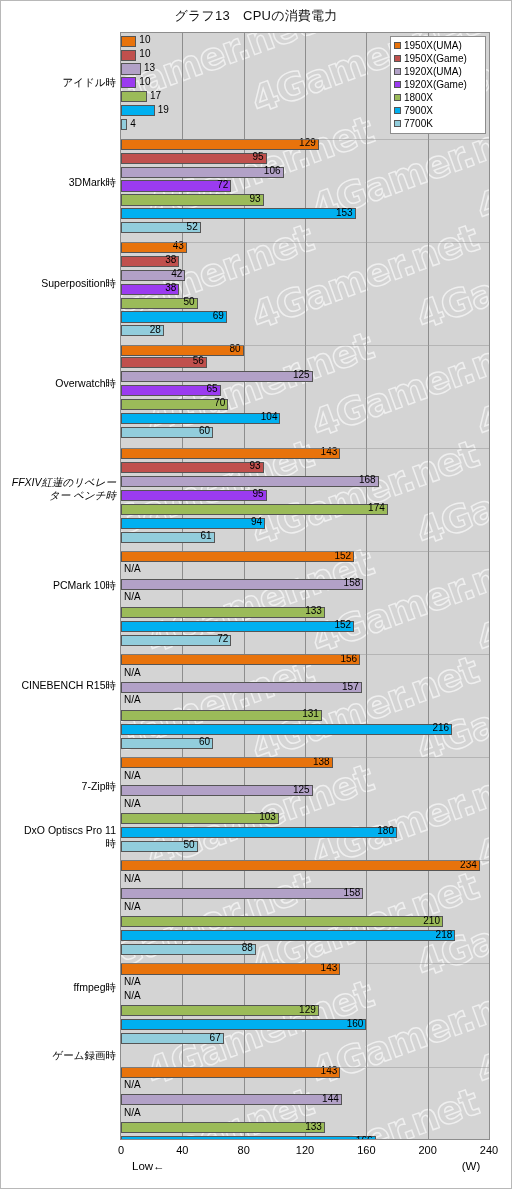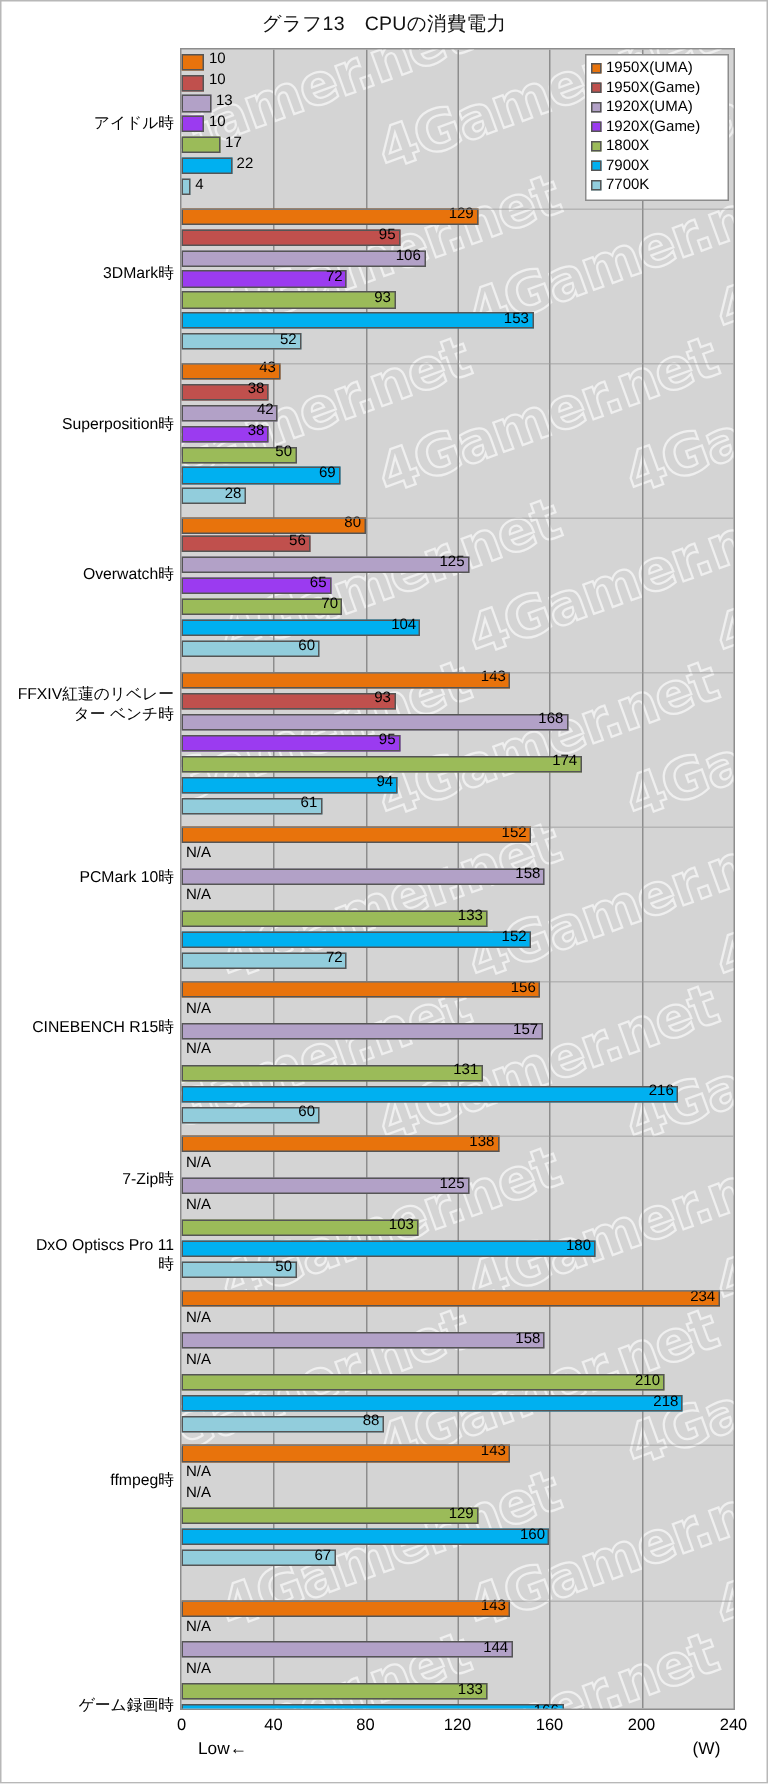--- a/index.html
+++ b/index.html
@@ -199,41 +199,41 @@
     </div>
     <div class="cat" style="top: 144.318px;">
       <div>3DMark時</div>
     </div>
     <div class="cat" style="top: 244.864px;">
       <div>Superposition時</div>
     </div>
     <div class="cat" style="top: 345.409px;">
       <div>Overwatch時</div>
     </div>
-    <div class="cat" style="top: 425px;">
+    <div class="cat" style="top: 444px; font-style: italic;">
       <div>FFXIV紅蓮のリベレー</div>
       <div>ター ベンチ時</div>
     </div>
     <div class="cat" style="top: 546.5px;">
       <div>PCMark 10時</div>
     </div>
     <div class="cat" style="top: 647.045px;">
       <div>CINEBENCH R15時</div>
     </div>
     <div class="cat" style="top: 747.591px;">
       <div>7-Zip時</div>
     </div>
     <div class="cat" style="top: 792px;">
       <div>DxO Optiscs Pro 11</div>
       <div>時</div>
     </div>
     <div class="cat" style="top: 948.682px;">
       <div>ffmpeg時</div>
     </div>
-    <div class="cat" style="top: 1099px;">
+    <div class="cat" style="top: 1017px;">
       <div>ゲーム録画時</div>
     </div>
   </div>
 
 <div id="plot">
   <div class="watermark-layer">
       <div class="wm" style="left: -40px; top: 6px;">4Gamer.net</div>
       <div class="wm" style="left: 125px; top: 6px;">4Gamer.net</div>
       <div class="wm" style="left: 290px; top: 6px;">4Gamer.net</div>
       <div class="wm" style="left: 20px; top: 114px;">4Gamer.net</div>
@@ -292,21 +292,21 @@
         <div class="bar-slot" style="height: 11.1px; margin-top: 2.85568px;">
           <div class="bar" style="width: 15.3333px; height: 11.1px; background: rgb(155, 59, 240);"></div>
           <span class="bar-label outside" style="left: 15.3333px;">10</span>
         </div>
         <div class="bar-slot" style="height: 11.1px; margin-top: 2.85568px;">
           <div class="bar" style="width: 26.0667px; height: 11.1px; background: rgb(155, 187, 89);"></div>
           <span class="bar-label outside" style="left: 26.0667px;">17</span>
         </div>
         <div class="bar-slot" style="height: 11.1px; margin-top: 2.85568px;">
           <div class="bar" style="width: 33.7333px; height: 11.1px; background: rgb(0, 176, 240);"></div>
-          <span class="bar-label outside" style="left: 33.7333px;">22</span>
+          <span class="bar-label outside" style="left: 33.7333px;">19</span>
         </div>
         <div class="bar-slot" style="height: 11.1px; margin-top: 2.85568px;">
           <div class="bar" style="width: 6.13333px; height: 11.1px; background: rgb(146, 205, 220);"></div>
           <span class="bar-label outside" style="left: 6.13333px;">4</span>
         </div>
       </div>
       <div class="grouprow" style="height: 100.545px;">
         <div class="bar-slot" style="height: 11.1px; margin-top: 2.57011px;">
           <div class="bar" style="width: 197.8px; height: 11.1px; background: rgb(232, 115, 12);"></div>
           <span class="bar-label inside" style="left: 197.8px;">129</span>

